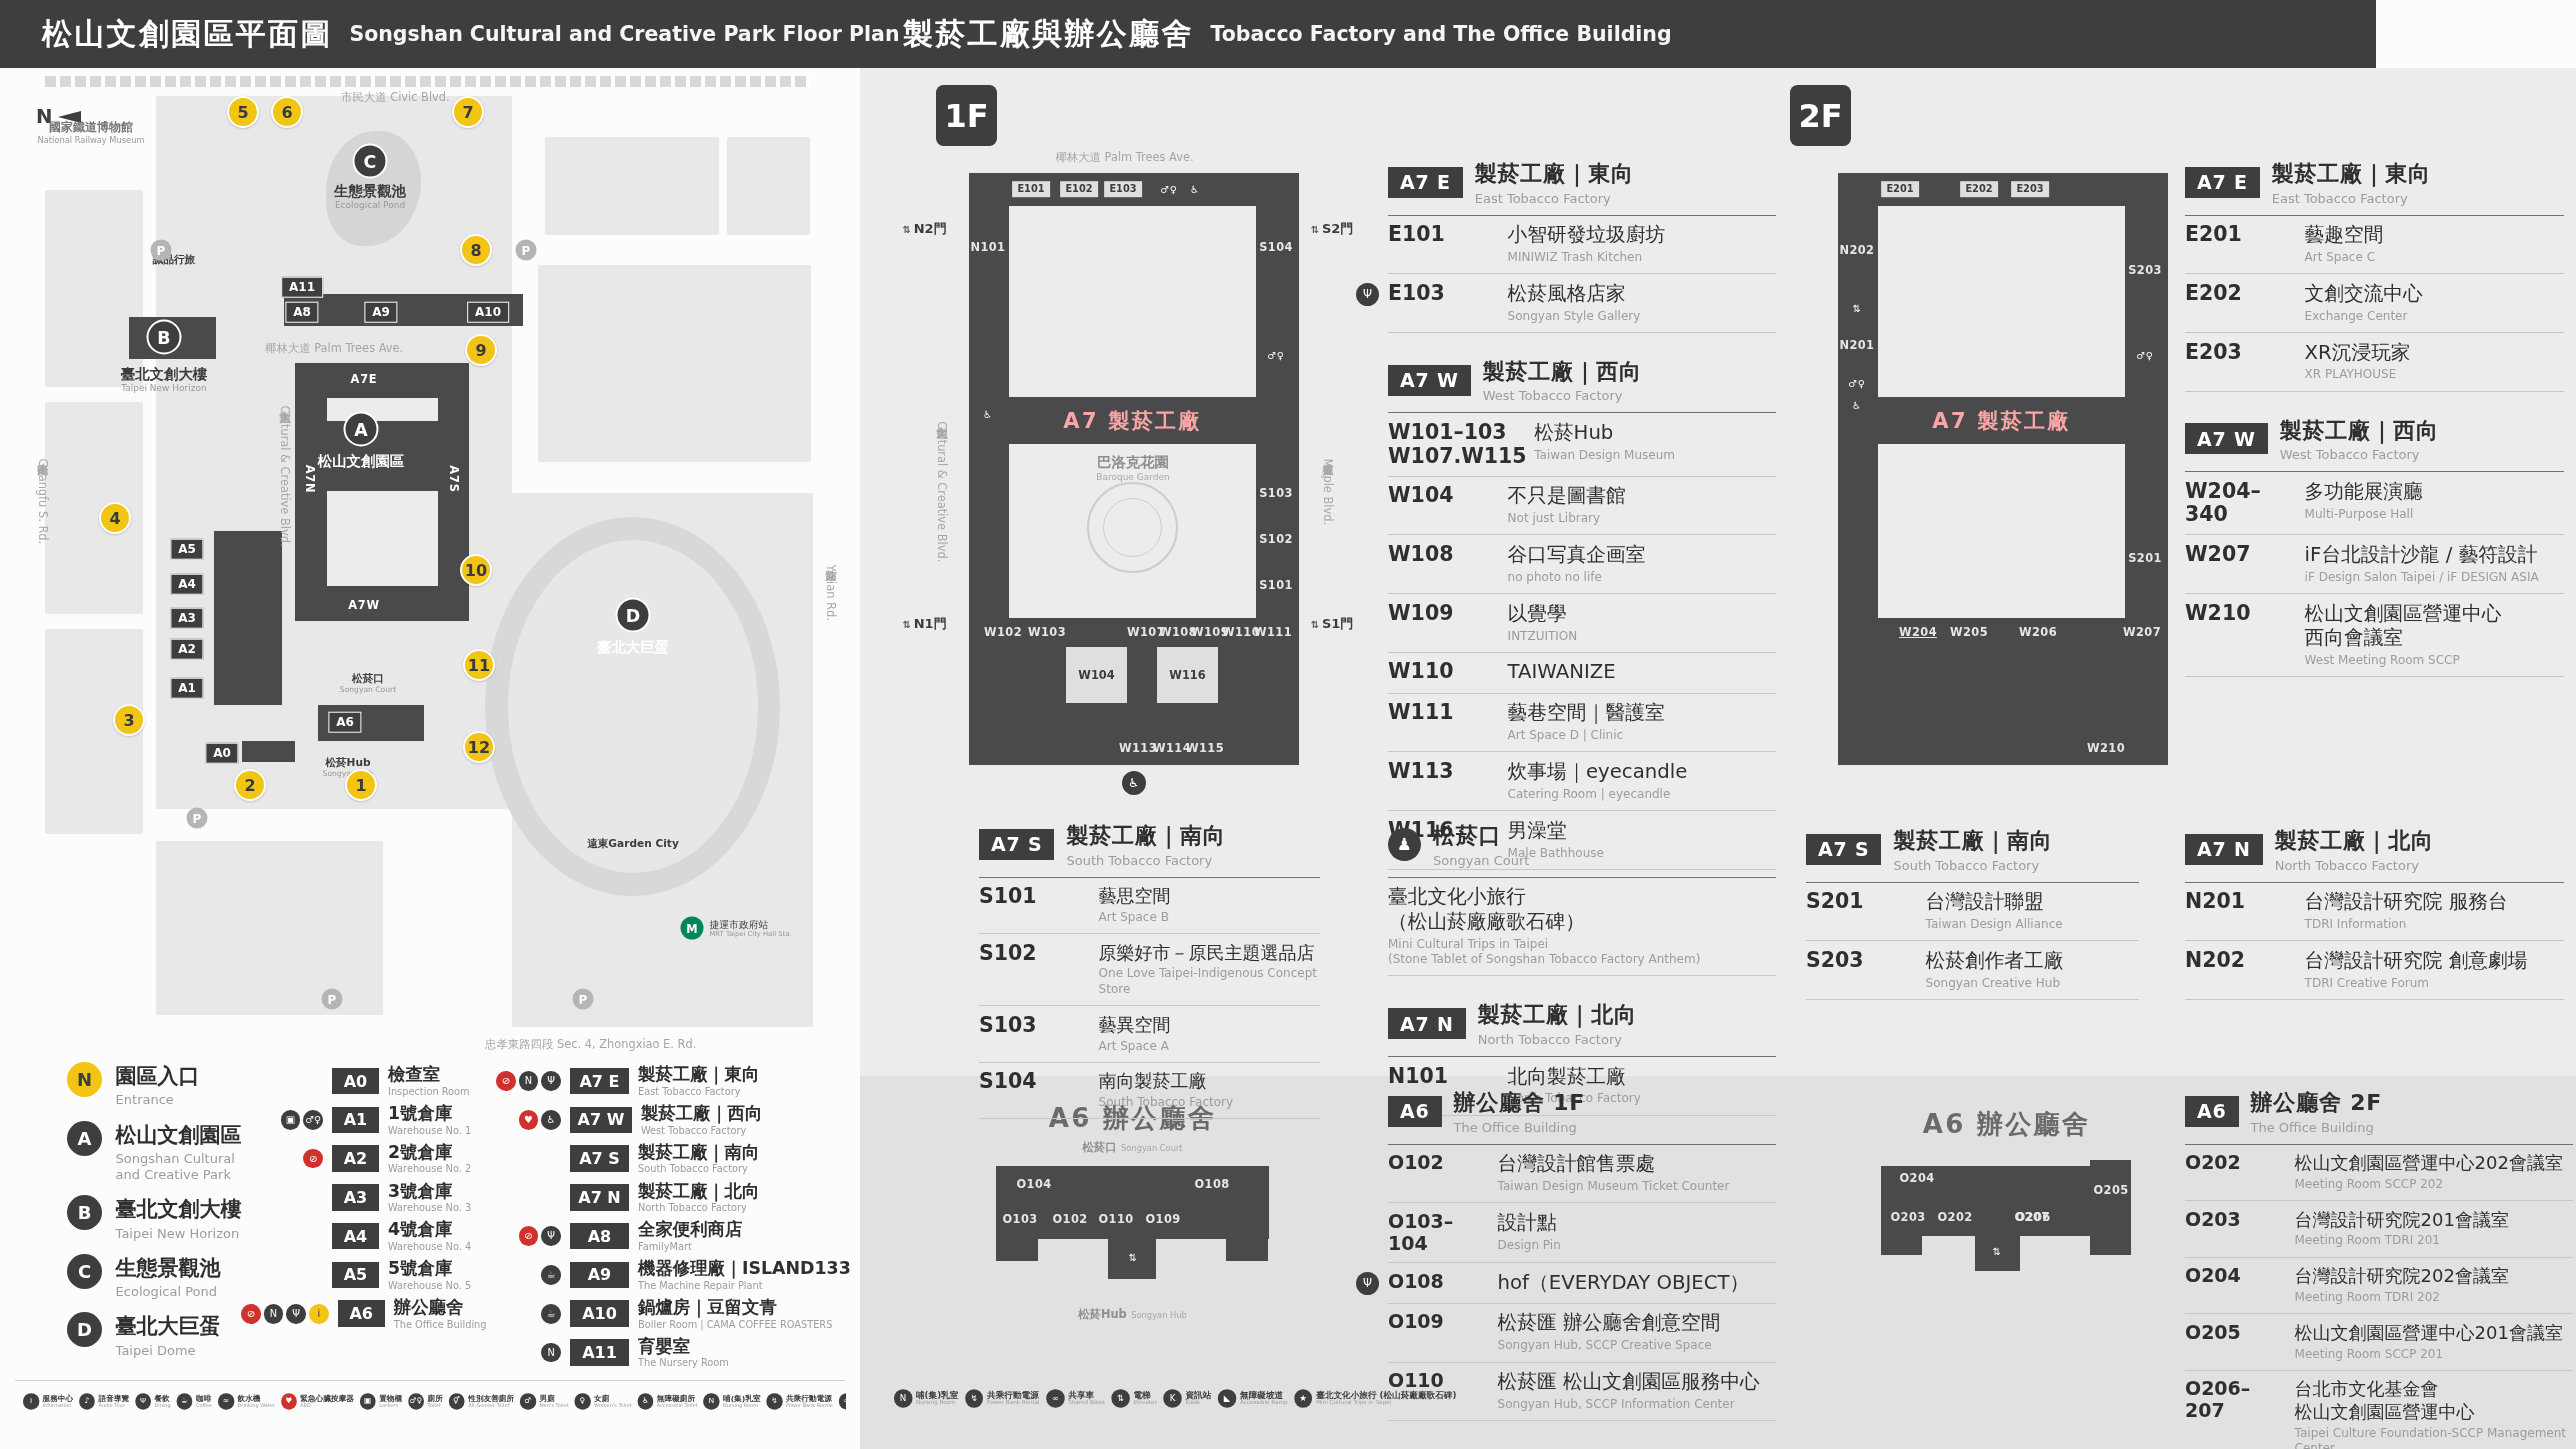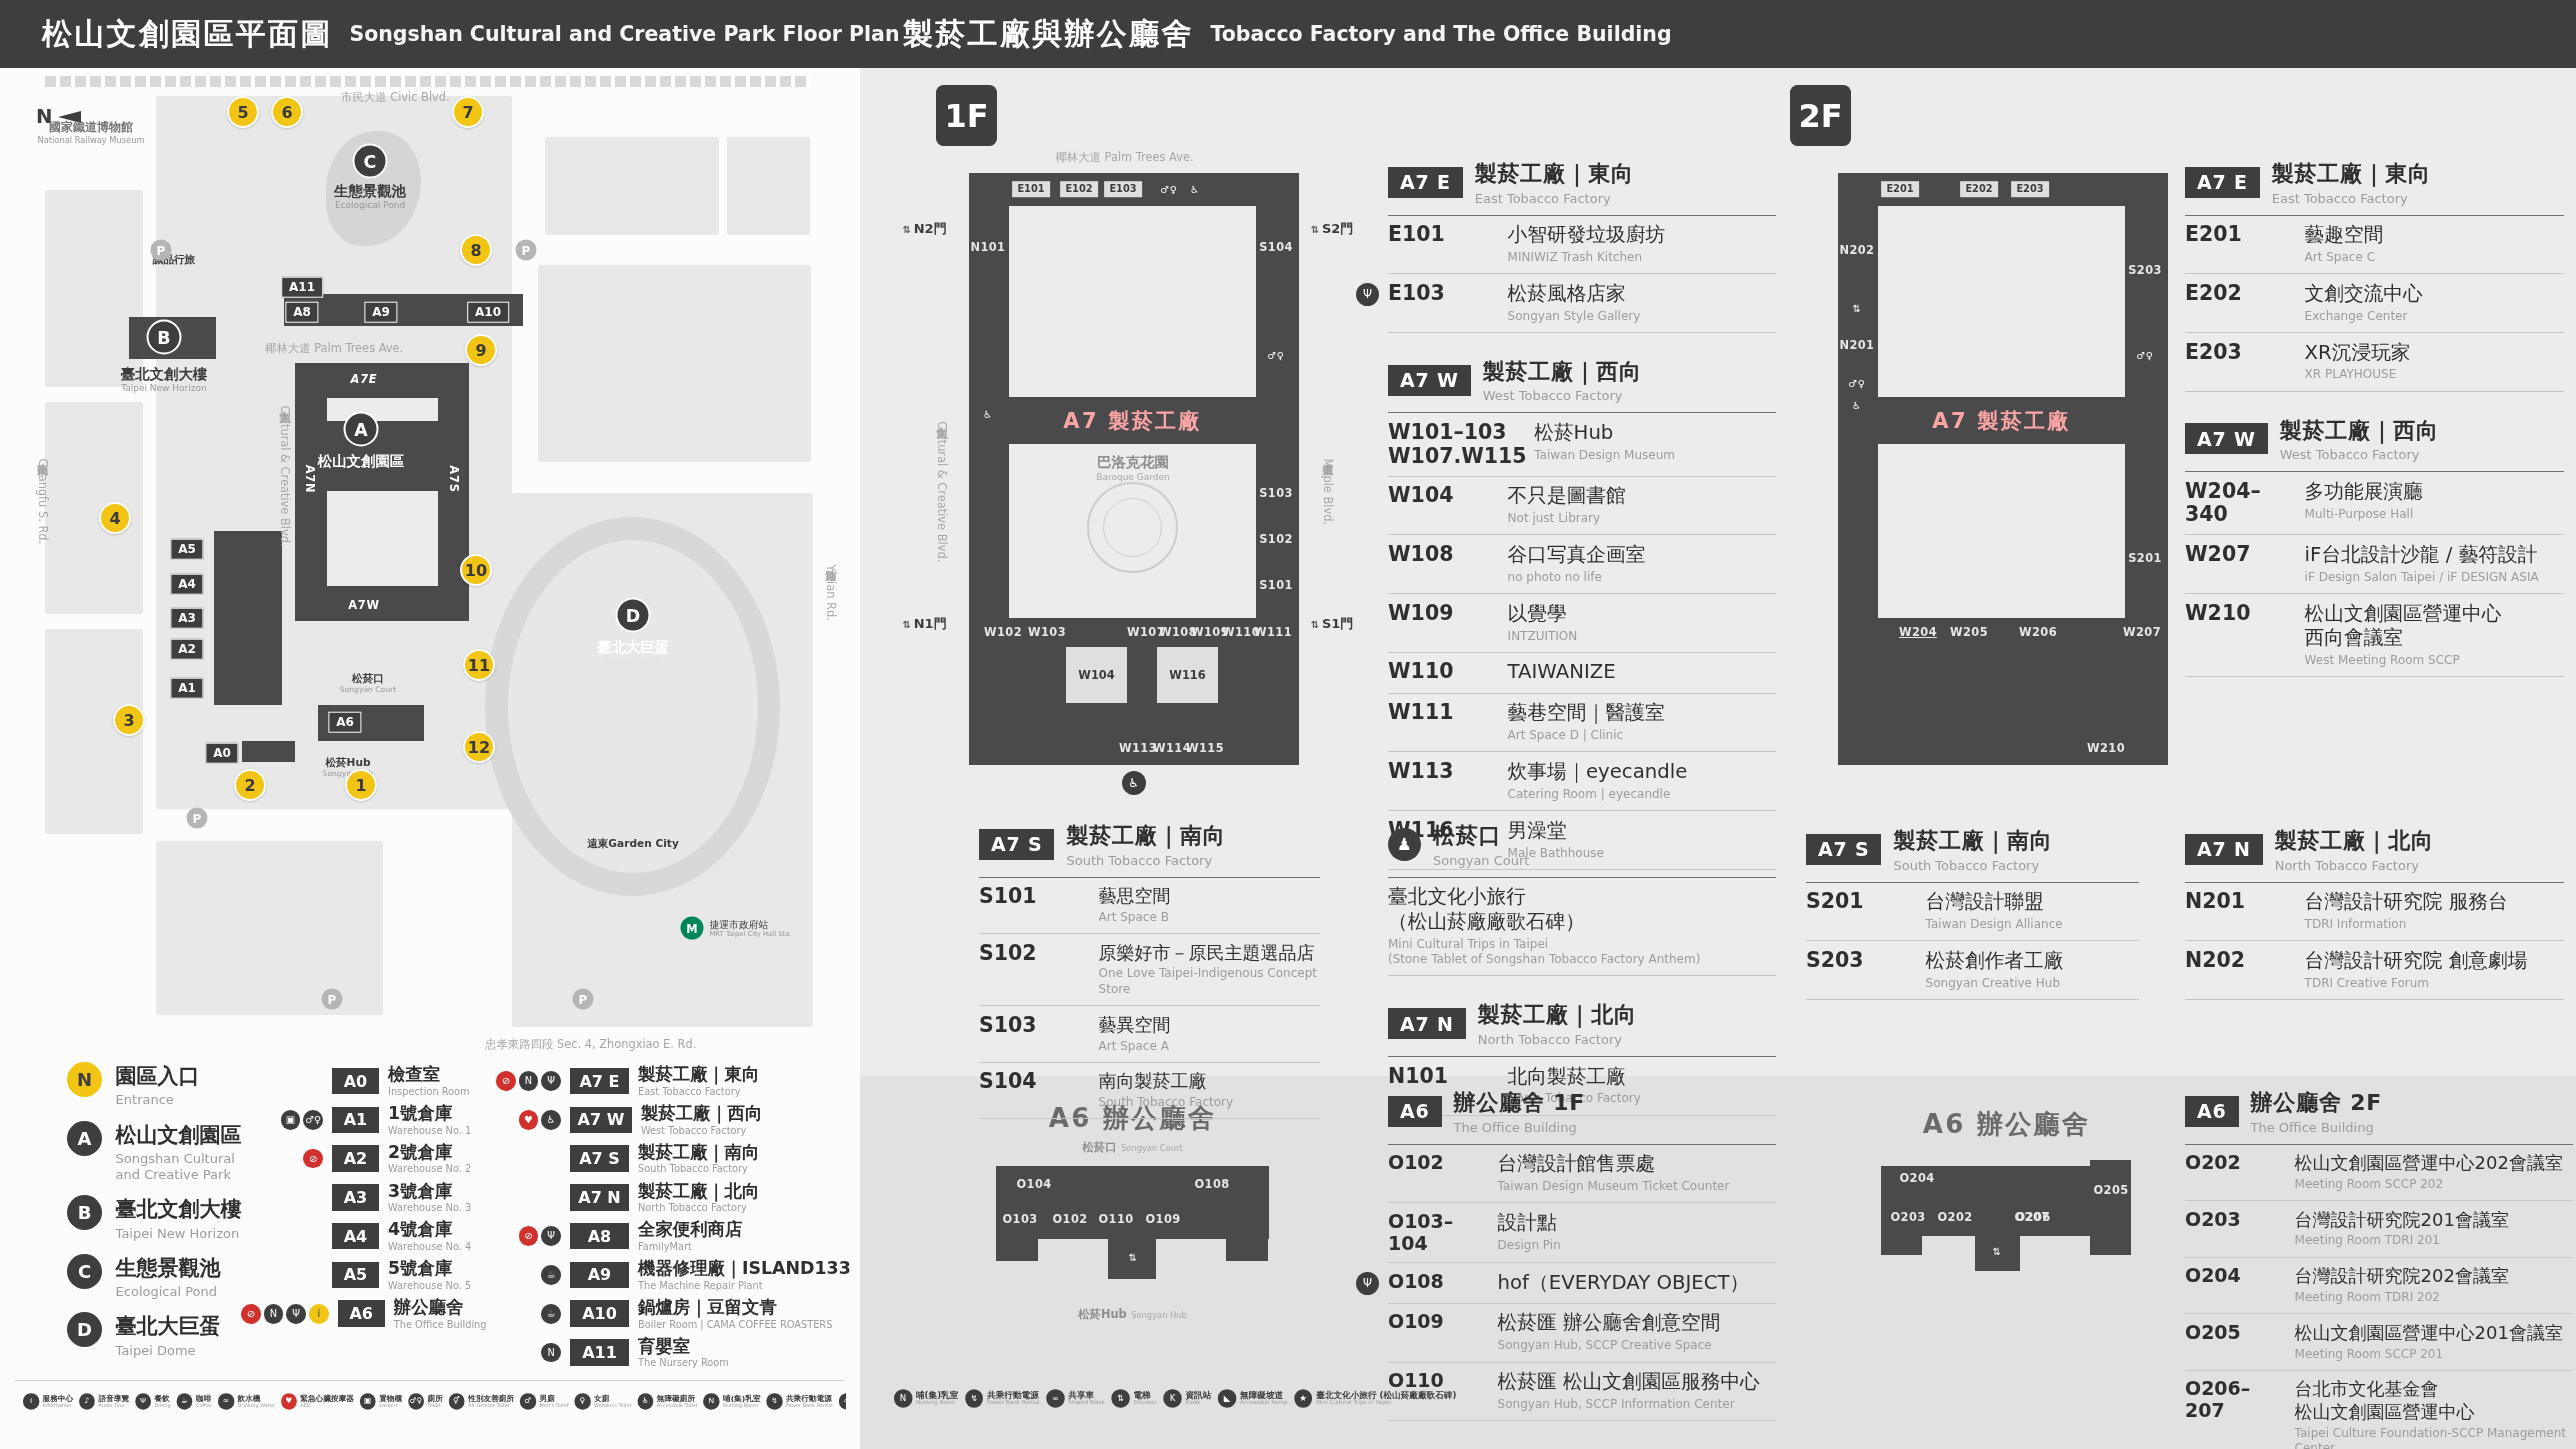--- a/index.html
+++ b/index.html
@@ -1,21 +1,21 @@
 <!DOCTYPE html>
 <html style="font-size:12px"><head>
 <meta charset="utf-8">
 <style>
   *{margin:0;padding:0;box-sizing:border-box}
   html,body{background:#9a9a9c}
   .stage{position:relative;width:2576px;height:1449px;background:#fcfcfd;overflow:hidden;
          font-family:"DejaVu Sans","Liberation Sans",sans-serif;color:#3c3c3e}
 
   
-  .topbar{position:absolute;left:0;top:0;width:2576px;height:68px;background:#3e3e40;z-index:6}
+  .topbar{position:absolute;left:0;top:0;width:2376px;height:68px;background:#3e3e40;z-index:6}
   .tgroup{position:absolute;top:0;height:68px;display:flex;align-items:center;gap:16.7px;color:#fff;white-space:nowrap}
   #tgL{left:42px}#tgR{left:903px}
   .tzh{font-size:30px;font-weight:bold;letter-spacing:2.3px}
   .ten{font-size:20.5px;font-weight:bold;opacity:.95}
 
   
   .rp-main{position:absolute;left:860px;top:68px;width:1716px;height:1008px;background:#ececee}
   .rp-bottom{position:absolute;left:860px;top:1076px;width:1716px;height:374px;background:#e1e1e3}
 
   
@@ -240,21 +240,21 @@
         <div class="bbadge" style="left: 287px; top: 236px;">A8</div>
         <div class="bbadge" style="left: 366px; top: 236px;">A9</div>
         <div class="bbadge" style="left: 473px; top: 236px;">A10</div>
         <div class="bbadge" style="left: 172px; top: 473px;">A5</div>
         <div class="bbadge" style="left: 172px; top: 508px;">A4</div>
         <div class="bbadge" style="left: 172px; top: 542px;">A3</div>
         <div class="bbadge" style="left: 172px; top: 573px;">A2</div>
         <div class="bbadge" style="left: 172px; top: 612px;">A1</div>
         <div class="bbadge" style="left: 207px; top: 677px;">A0</div>
         <div class="bbadge" style="left: 330px; top: 646px;">A6</div>
-        <div class="wlabel" style="left: 349px; top: 303px; font-style: italic;">A7E</div>
+        <div class="wlabel" style="left: 349px; top: 303px;">A7E</div>
         <div class="wlabel" style="left: 349px; top: 529px;">A7W</div>
         <div class="wlabel vert" style="left: 295px; top: 403px;">A7N</div>
         <div class="wlabel vert" style="left: 439px; top: 403px;">A7S</div>
         <div class="mlab gray" style="left: 76px; top: 44px;">
           <div class="zh">國家鐵道博物館</div>
           <div class="en">National Railway Museum</div>
         </div>
         <div class="mlab dark" style="left: 355px; top: 106px;">
           <div class="zh">生態景觀池</div>
           <div class="en">Ecological Pond</div>

